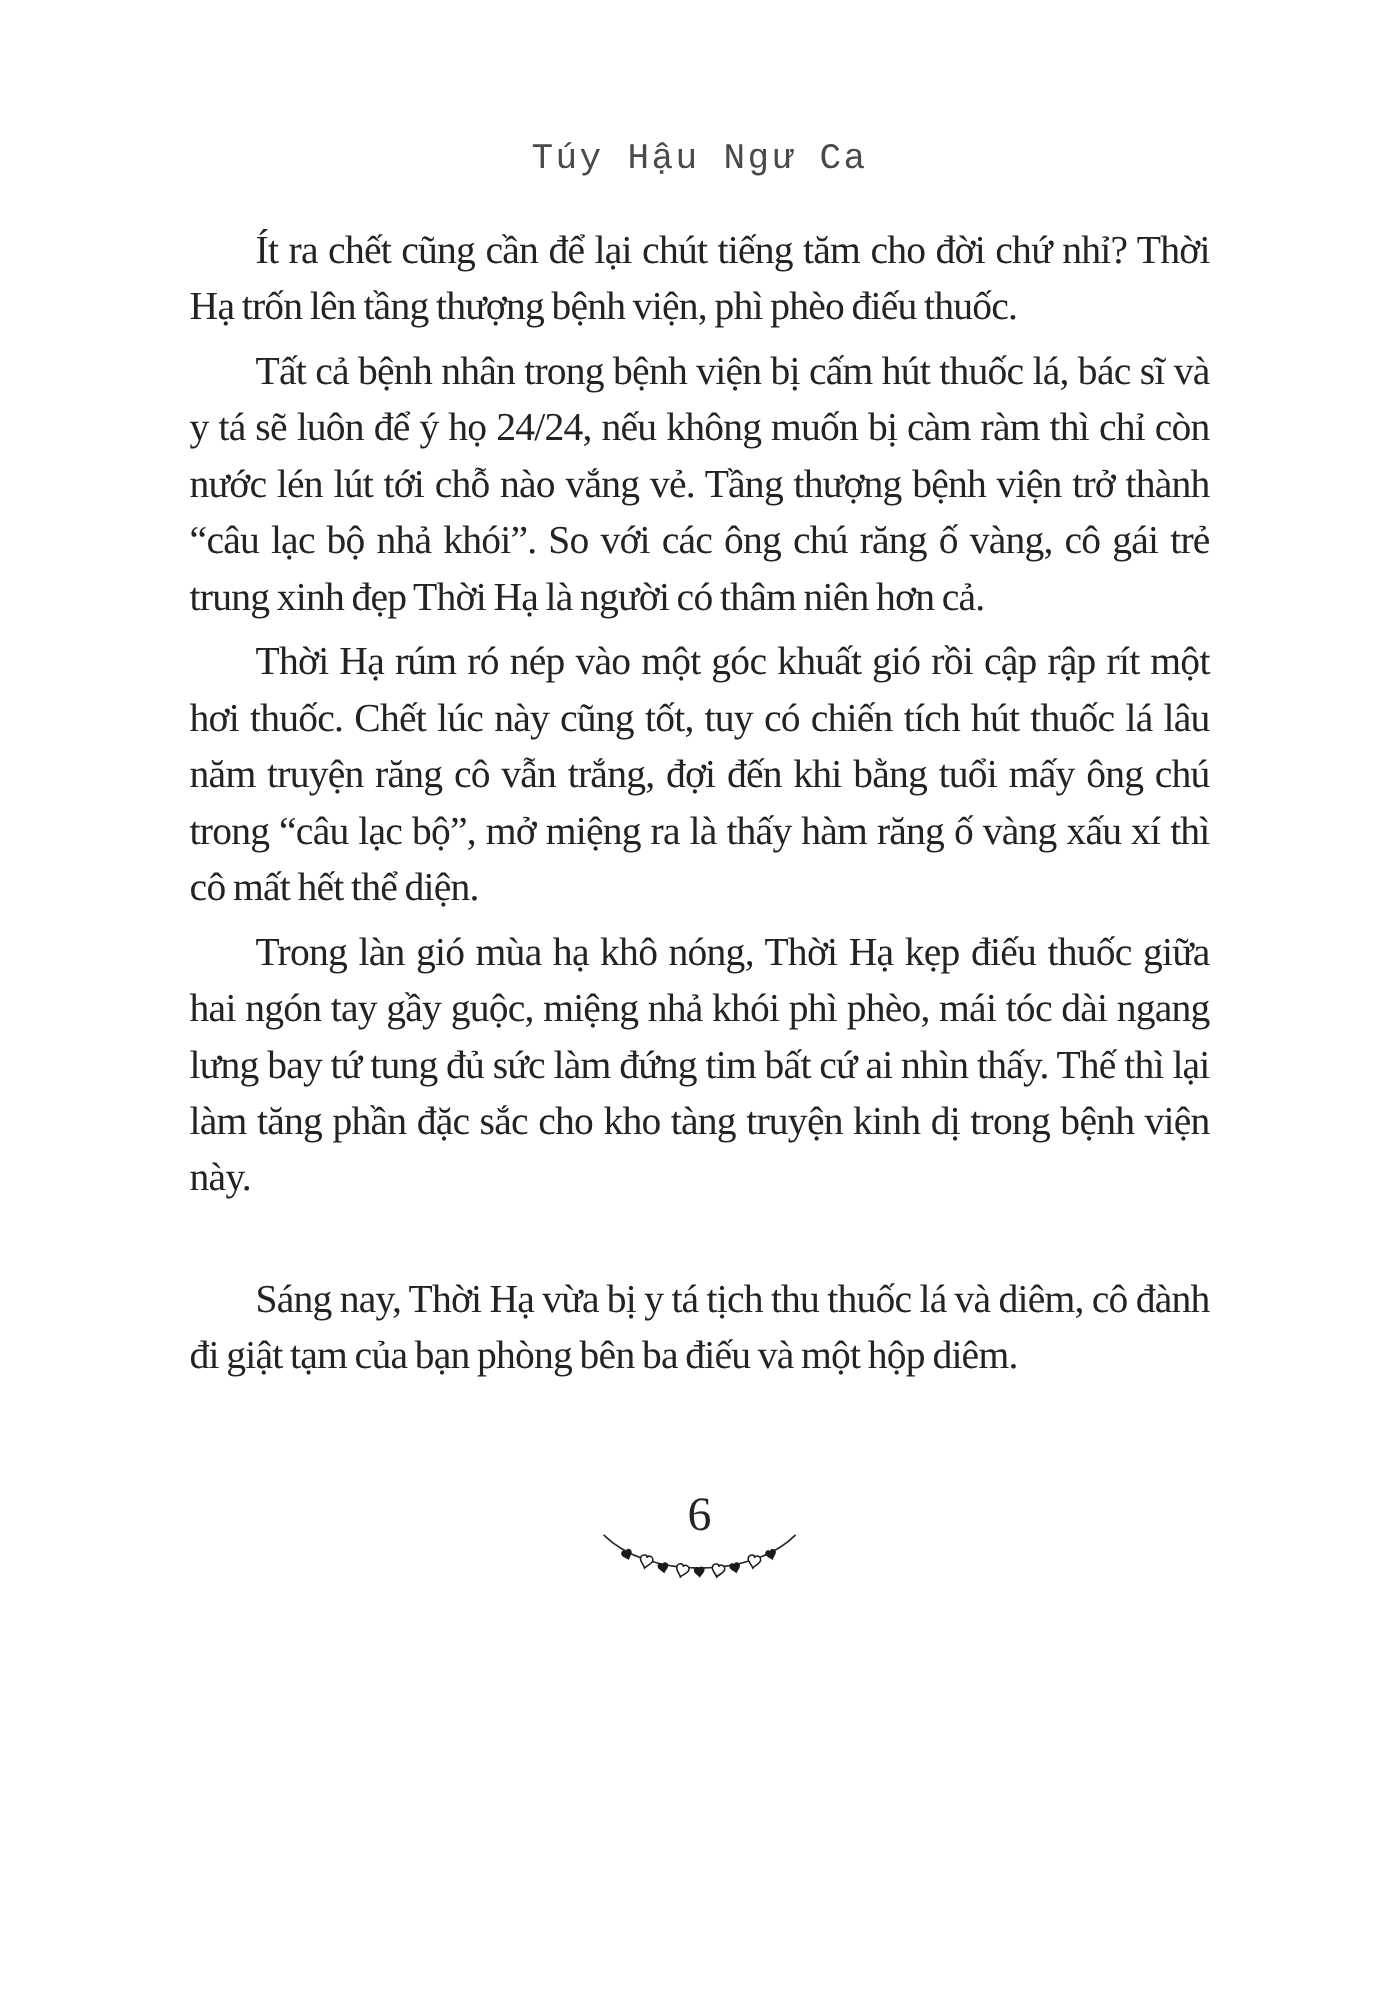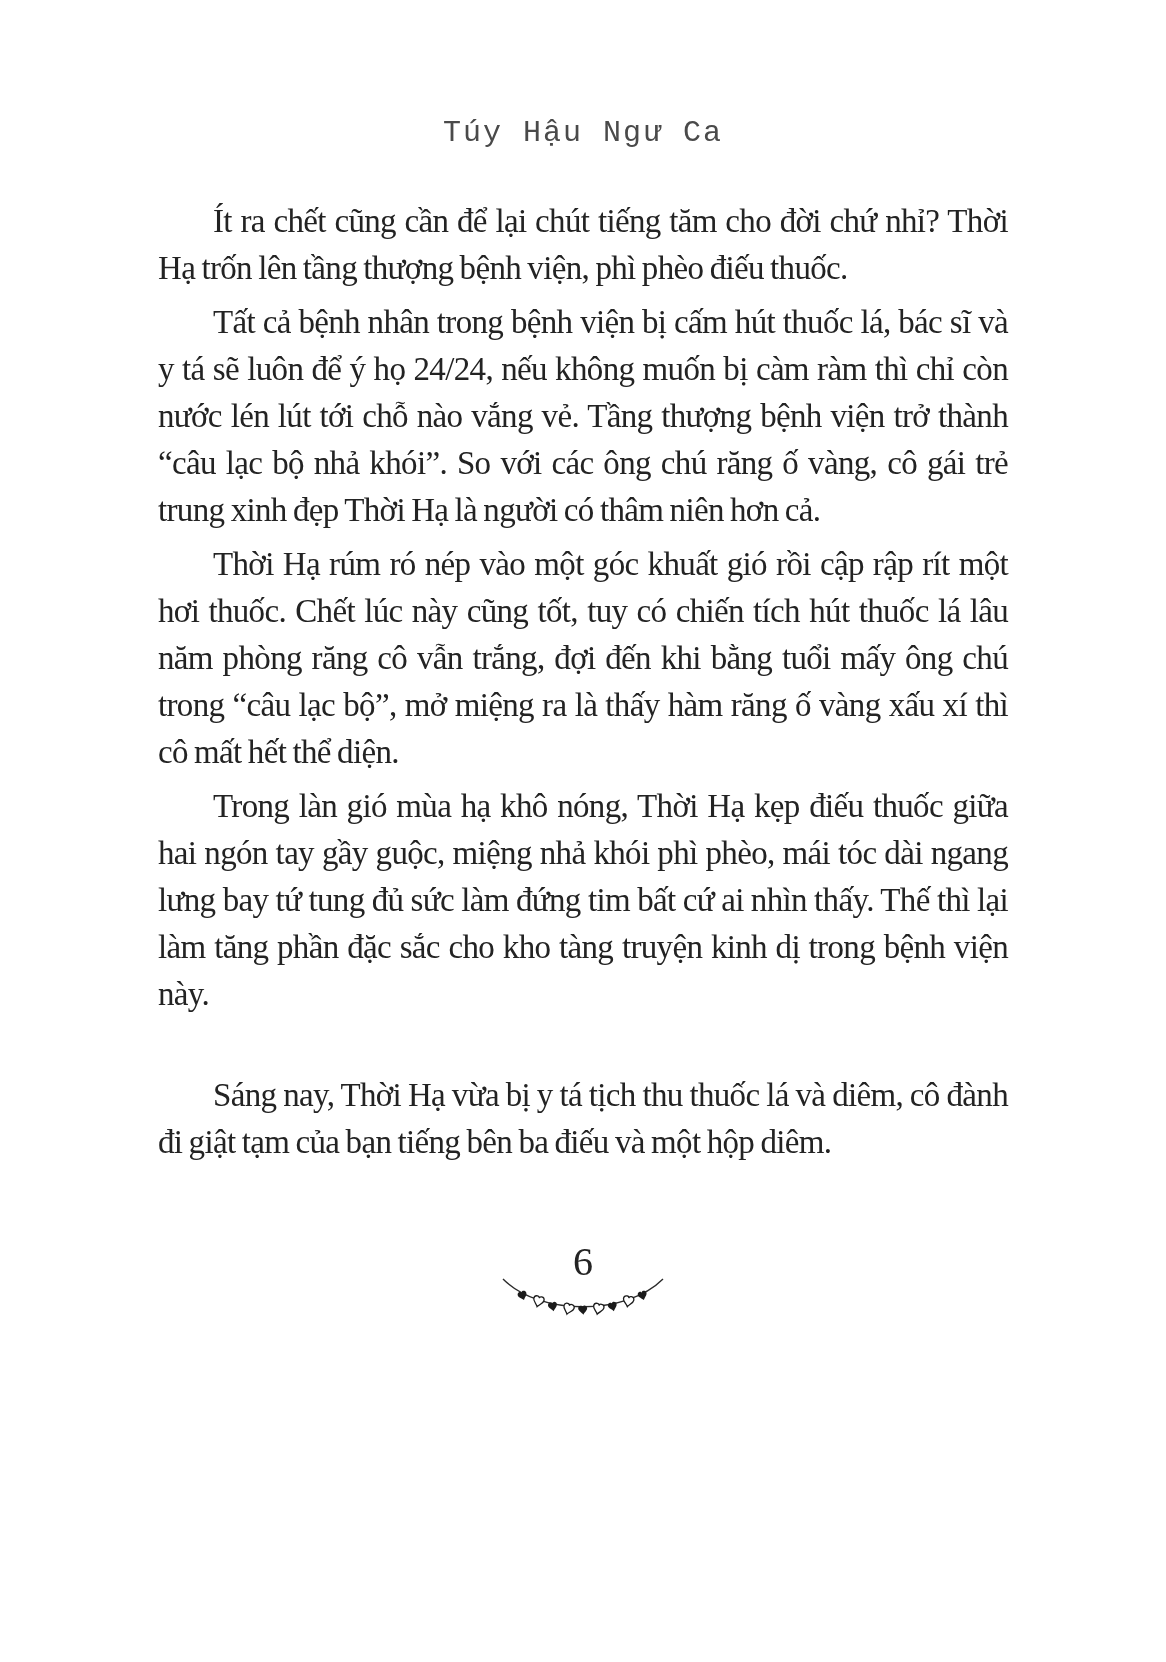--- a/index.html
+++ b/index.html
@@ -25,21 +25,21 @@
   .running-header {
     margin-top: 116px;
     text-align: center;
     font-family: "Liberation Mono", "DejaVu Sans Mono", monospace;
     font-size: 30px;
     font-weight: 400;
     letter-spacing: 2px;
     color: var(--header-text);
   }
   .body-text {
-    margin-top: 48px;
+    margin-top: 36px;
   }
   .para {
     font-family: "Liberation Serif", serif;
     font-size: 33px;
     line-height: 47px;
     color: var(--text);
     text-align: justify;
     text-indent: 55px;
     letter-spacing: -0.02em;
     word-spacing: -0.04em;
@@ -68,23 +68,23 @@
 </head>
 <body>
 
 <div class="page">
 
   <div class="running-header">Túy Hậu Ngư Ca</div>
 
   <div class="body-text">
       <p class="para">Ít ra chết cũng cần để lại chút tiếng tăm cho đời chứ nhỉ? Thời Hạ trốn lên tầng thượng bệnh viện, phì phèo điếu thuốc.</p>
       <p class="para">Tất cả bệnh nhân trong bệnh viện bị cấm hút thuốc lá, bác sĩ và y tá sẽ luôn để ý họ 24/24, nếu không muốn bị càm ràm thì chỉ còn nước lén lút tới chỗ nào vắng vẻ. Tầng thượng bệnh viện trở thành “câu lạc bộ nhả khói”. So với các ông chú răng ố vàng, cô gái trẻ trung xinh đẹp Thời Hạ là người có thâm niên hơn cả.</p>
-      <p class="para">Thời Hạ rúm ró nép vào một góc khuất gió rồi cập rập rít một hơi thuốc. Chết lúc này cũng tốt, tuy có chiến tích hút thuốc lá lâu năm phòng răng cô vẫn trắng, đợi đến khi bằng tuổi mấy ông chú trong “câu lạc bộ”, mở miệng ra là thấy hàm răng ố vàng xấu xí thì cô mất hết thể diện.</p>
+      <p class="para">Thời Hạ rúm ró nép vào một góc khuất gió rồi cập rập rít một hơi thuốc. Chết lúc này cũng tốt, tuy có chiến tích hút thuốc lá lâu năm truyện răng cô vẫn trắng, đợi đến khi bằng tuổi mấy ông chú trong “câu lạc bộ”, mở miệng ra là thấy hàm răng ố vàng xấu xí thì cô mất hết thể diện.</p>
       <p class="para">Trong làn gió mùa hạ khô nóng, Thời Hạ kẹp điếu thuốc giữa hai ngón tay gầy guộc, miệng nhả khói phì phèo, mái tóc dài ngang lưng bay tứ tung đủ sức làm đứng tim bất cứ ai nhìn thấy. Thế thì lại làm tăng phần đặc sắc cho kho tàng truyện kinh dị trong bệnh viện này.</p>
-      <p class="para scene-break">Sáng nay, Thời Hạ vừa bị y tá tịch thu thuốc lá và diêm, cô đành đi giật tạm của bạn tiếng bên ba điếu và một hộp diêm.</p>
+      <p class="para scene-break">Sáng nay, Thời Hạ vừa bị y tá tịch thu thuốc lá và diêm, cô đành đi giật tạm của bạn phòng bên ba điếu và một hộp diêm.</p>
     </div>
 
   <div class="footer">
     <div class="page-number">6</div>
     <svg class="garland" width="170" height="56" viewBox="0 0 170 56" aria-hidden="true">
       <defs>
         <path id="h" d="M0,2.6 C-1,0.8 -3.6,-0.6 -3.6,-2.5 C-3.6,-3.9 -2.5,-4.7 -1.5,-4.7 C-0.7,-4.7 0,-4.2 0,-3.4 C0,-4.2 0.7,-4.7 1.5,-4.7 C2.5,-4.7 3.6,-3.9 3.6,-2.5 C3.6,-0.6 1,0.8 0,2.6 Z"></path>
       </defs>
       <path d="M5,7 C42,44 128,44 165,7" fill="none" stroke="#2b2b2b" stroke-width="1.4"></path>
       <use href="#h" transform="translate(25,25) rotate(-18) scale(1.25)" fill="#1b1b1b"></use>

